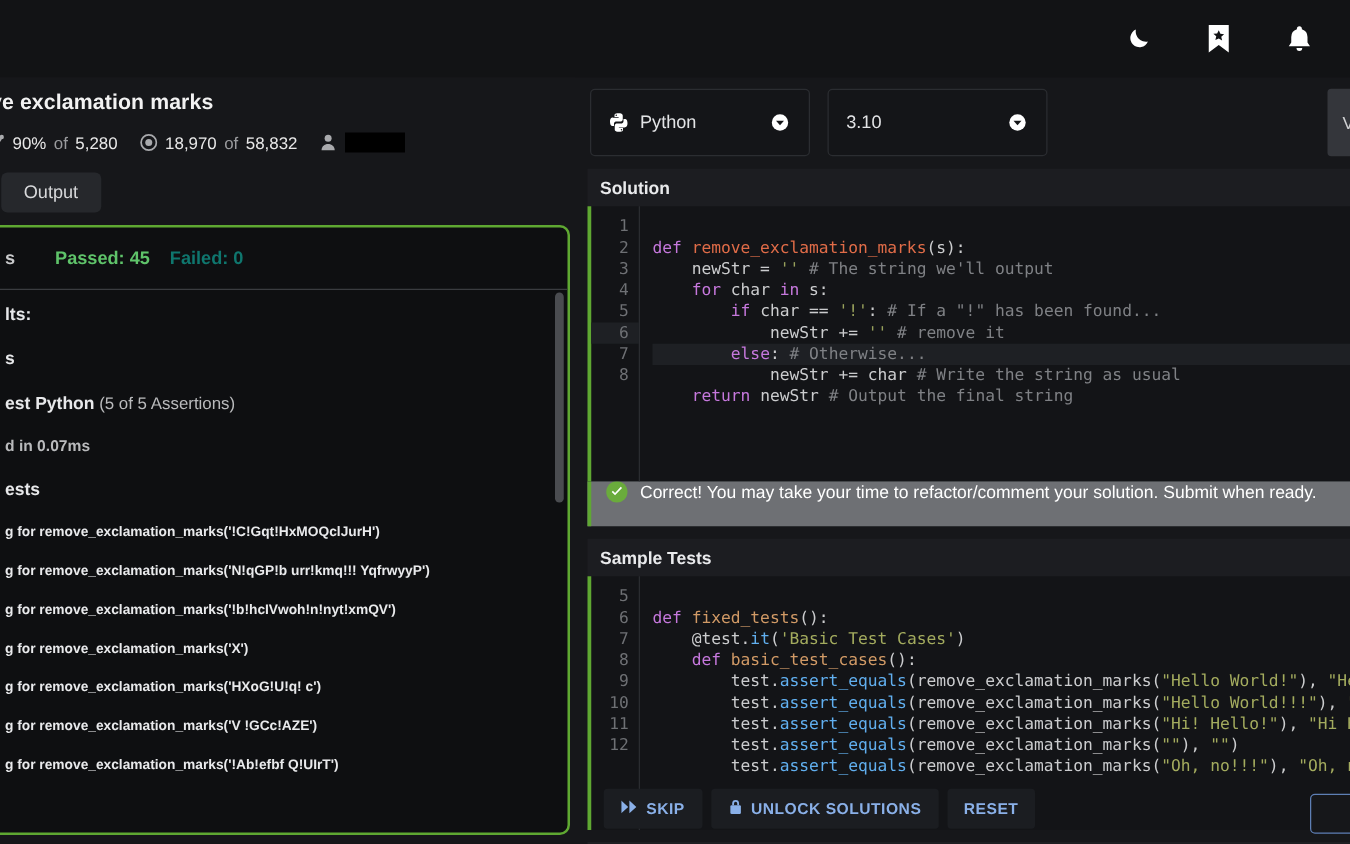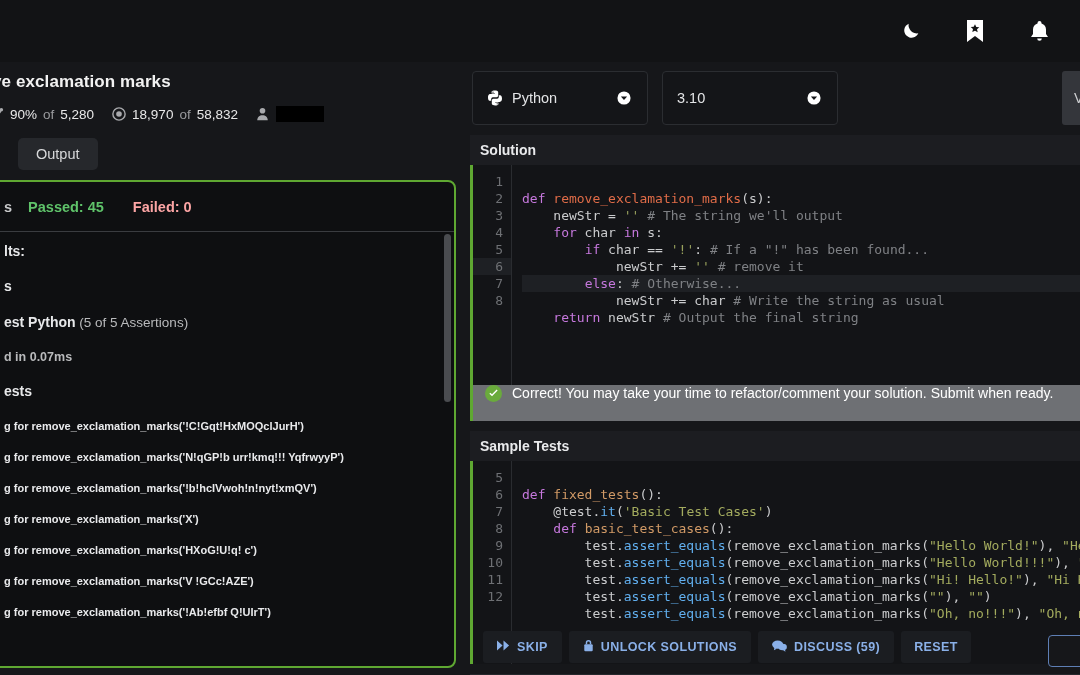--- a/index.html
+++ b/index.html
@@ -35,40 +35,40 @@
     margin-top: 14px; margin-left: -10px;
     color: #c8c9cb; font-size: 13.5px;
   }
   .kata-stats .stat { display: flex; align-items: center; gap: 6px; white-space: nowrap; }
   .kata-stats .num { color: #e8e8e8; }
   .kata-stats .of { color: #9a9b9e; }
   .stat-ico { width: 14px; height: 14px; display: inline-flex; align-items: center; justify-content: center; }
   .stat-ico svg { fill: #a9aaad; }
   .user-redacted { width: 48px; height: 16px; background: #000; display: inline-block; }
 
-  .output-tabrow { margin-top: 16px; margin-left: 18px; }
+  .output-tabrow { margin-top: 16px; margin-left: 1px; }
   .output-tab {
     display: inline-block; background: #26282c; color: #d8d9db;
     padding: 8px 18px; border-radius: 5px; font-size: 14.5px; cursor: pointer;
   }
 
   
   .results-box {
     position: absolute; left: -12px; top: 118px; width: 468px; height: 488px;
     border: 2px solid #5fa832; border-radius: 8px;
     background: #0e0f11; overflow: hidden;
   }
   .results-head {
     height: 50px; display: flex; align-items: center; gap: 16px;
     padding-left: 14px; border-bottom: 1px solid #3a3c40;
     font-size: 14.5px; font-weight: bold;
   }
   .res-time { color: #c9cacc; }
-  .res-pass { color: #5fc36a; }
-  .res-fail { color: #fca5a5; margin-left: 13px; }
+  .res-pass { color: #5fc36a; margin-left: 16px; }
+  .res-fail { color: #0f766e; }
   .results-body { padding: 12px 14px 0 14px; position: relative; height: 436px; }
   .res-line { color: #e7e8ea; font-size: 14px; font-weight: bold; margin-bottom: 20px; line-height: 1.1; }
   .res-line .assert { color: #b9babc; font-weight: normal; font-size: 13.5px; }
   .res-line.dim { color: #b9babc; font-weight: bold; font-size: 12.5px; }
   .res-log { color: #e9eaec; font-size: 11px; font-weight: bold; margin-bottom: 19px; white-space: nowrap; }
   .res-scroll {
     position: absolute; right: 3px; top: 2px; width: 7px; height: 168px;
     background: #4a4c50; border-radius: 4px;
   }
 
@@ -333,30 +333,19 @@
     </div>
     <div class="abtn">
       <span>
         <svg width="11" height="13" viewBox="0 0 12 14">
             <path d="M3 5.5V4a3 3 0 0 1 6 0v1.5h-1.6V4a1.4 1.4 0 0 0-2.8 0v1.5z"></path>
             <rect x="1.4" y="5.5" width="9.2" height="7.8" rx="1.2"></rect>
           </svg>
       </span>
       <span>UNLOCK SOLUTIONS</span>
     </div>
-    <div class="abtn">
-      <span>
-        <svg width="15" height="12" viewBox="0 0 16 13">
-            <ellipse cx="6" cy="5" rx="6" ry="4.4"></ellipse>
-            <path d="M2.5 8.2l-.6 3 3.2-1.8z"></path>
-            <ellipse cx="11.4" cy="7.6" rx="4.6" ry="3.5"></ellipse>
-            <path d="M14 10.2l.5 2.4-2.6-1.5z"></path>
-          </svg>
-      </span>
-      <span>DISCUSS (59)</span>
-    </div>
     <div class="abtn plain">
       <span>RESET</span>
     </div>
   </div>
   <div class="test-btn"></div>
   <div class="divider-h"></div>
 </div>
 
 </body></html>

